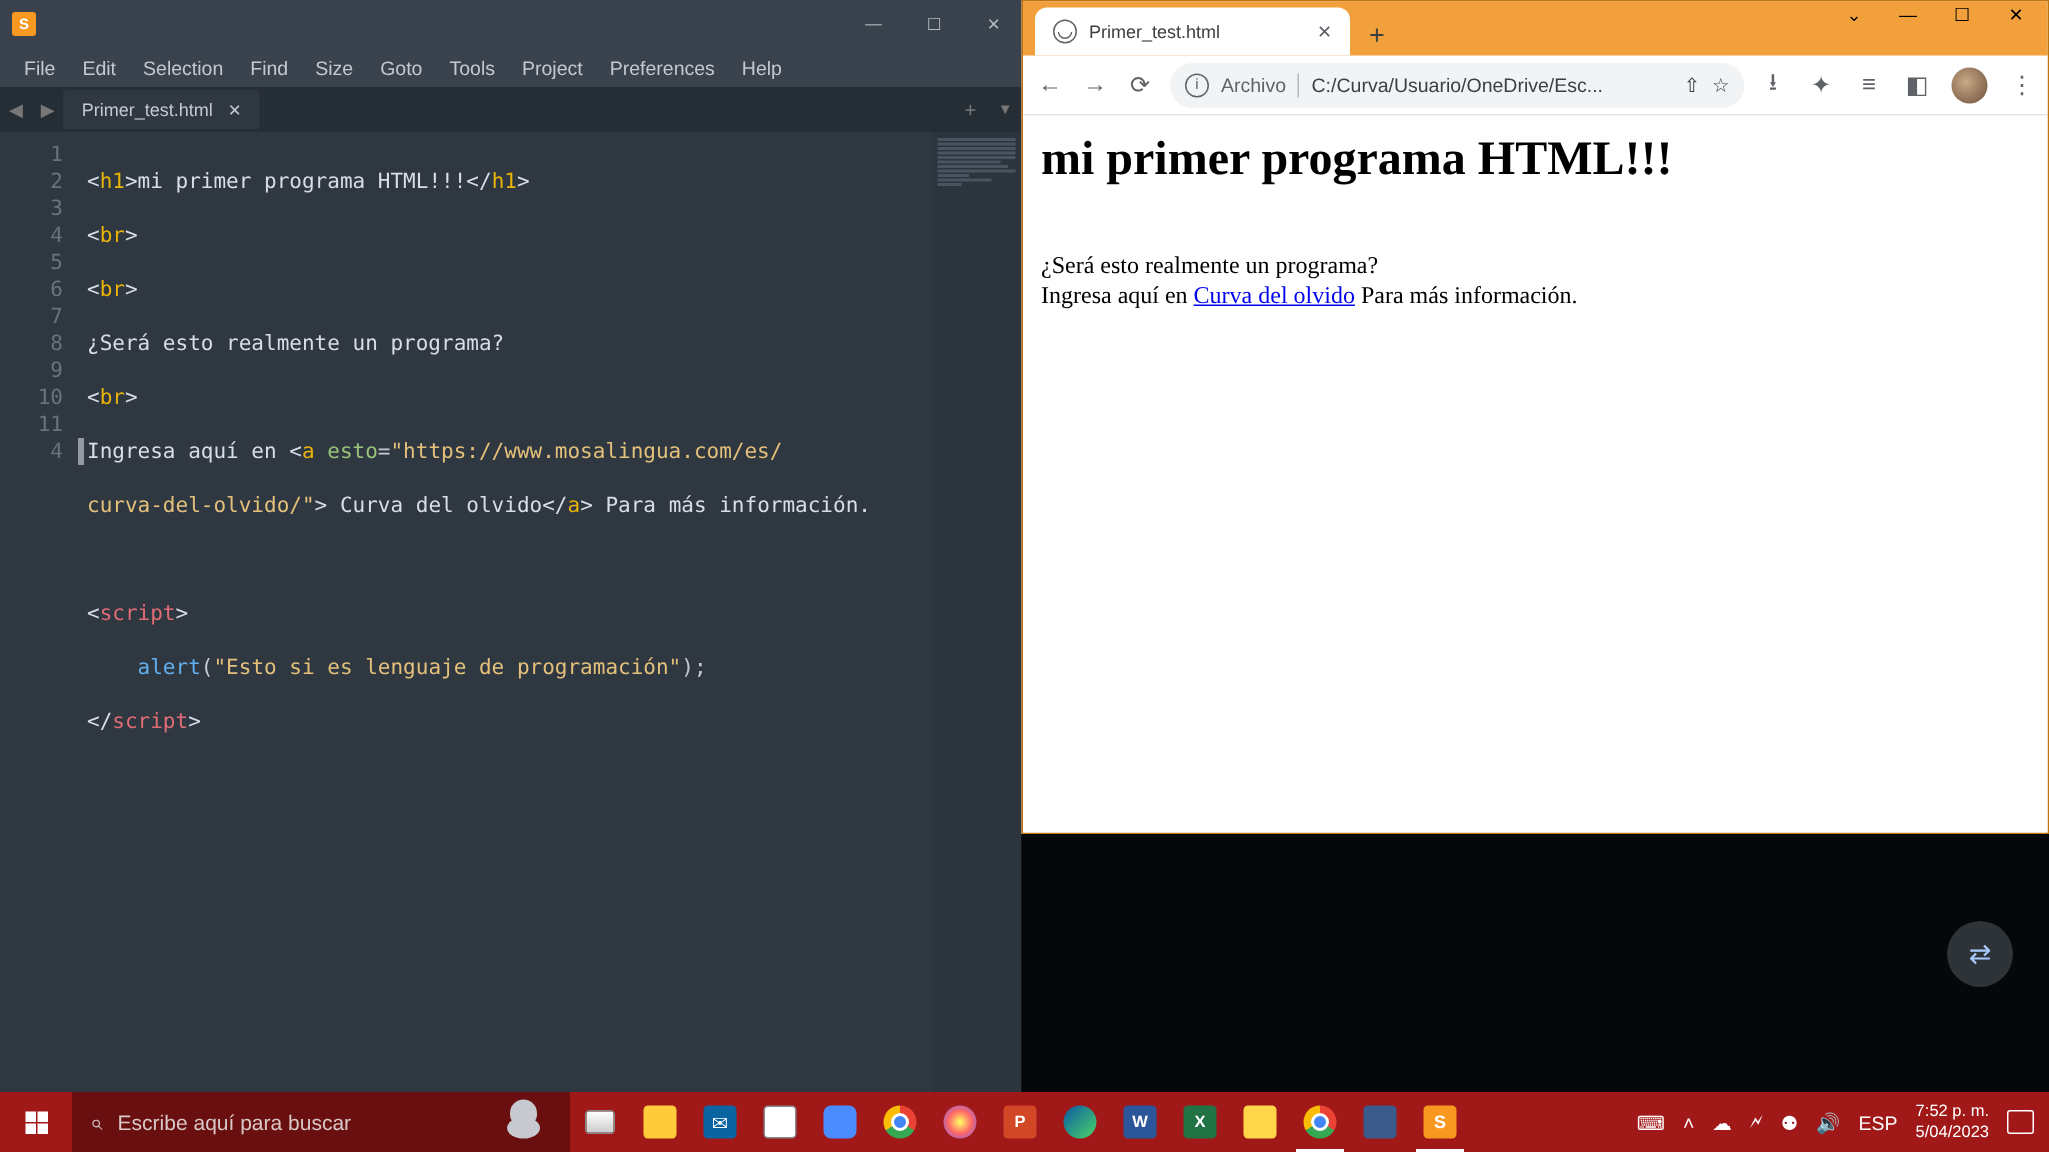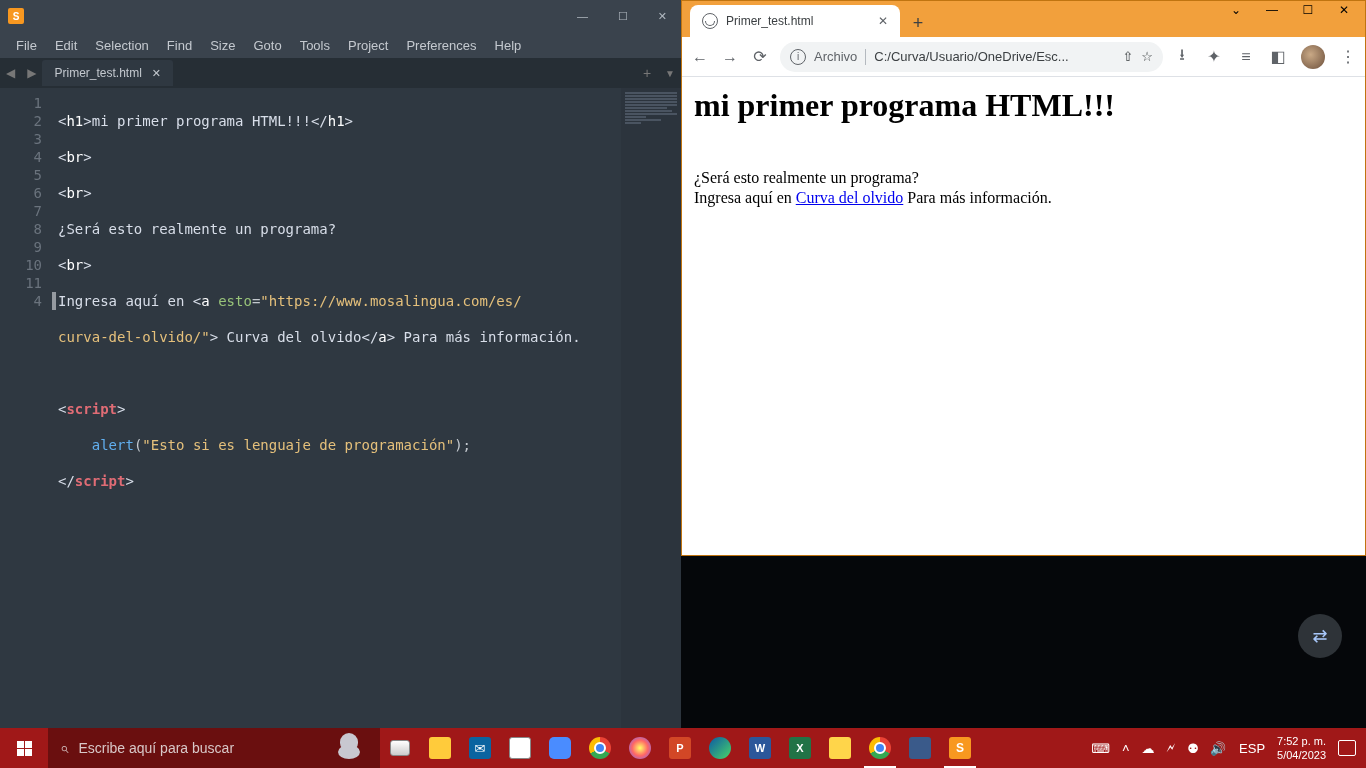--- a/index.html
+++ b/index.html
@@ -24,27 +24,27 @@
 .sublime-tabs .tdropdown { color: #777; padding: 0 6px; cursor: pointer; font-size: 10px; }
 
 .sublime-body { flex: 1; display: flex; position: relative; }
 .gutter { width: 52px; background: #2f3841; text-align: right; padding: 6px 10px 0 0; color: #6a737d; font-family: "Consolas", monospace; font-size: 14px; line-height: 18px; }
 .code { flex: 1; background: #2f3841; padding: 6px 0 0 6px; font-family: "Consolas", monospace; font-size: 14px; line-height: 18px; color: #d8dee9; white-space: pre; position: relative; }
 .minimap { width: 60px; background: #2c343d; position: relative; }
 .minimap-lines { position: absolute; top: 4px; left: 4px; right: 4px; }
 .minimap-lines div { height: 2px; background: #4a5461; margin-bottom: 1px; }
 .cursor-line { position: absolute; left: 0; top: 204px; width: 4px; height: 18px; background: #959aa0; }
 
-.tag { color: #ffffff; }
+.tag { color: #eab308; }
 .attr { color: #98c379; }
 .string { color: #e5c07b; }
 .txt { color: #d8dee9; }
 .punct { color: #c4c9cf; }
 .fn { color: #61afef; }
-.scr { color: #e06c75; font-weight: bold; }
+.scr { color: #e06c75; }
 .ang { color: #d8dee9; }
 
 .sublime-status { height: 24px; background: #3a434d; display: flex; align-items: center; padding: 0 10px; color: #b0b8c0; font-size: 12px; gap: 10px; }
 .sublime-status .sp { flex: 1; }
 .status-box { width: 12px; height: 12px; border: 1px solid #b0b8c0; }
 
 .chrome { position: absolute; left: 681px; top: 0; width: 685px; height: 556px; background: #fff; display: flex; flex-direction: column; border: 1px solid #c07410; }
 .chrome-tabbar { height: 36px; background: #f2a03c; display: flex; align-items: flex-end; position: relative; }
 .chrome-winbtns { position: absolute; right: 6px; top: -2px; display: flex; gap: 6px; }
 .chrome-winbtns span { width: 30px; height: 22px; display: flex; align-items: center; justify-content: center; color: #000; font-size: 12px; cursor: pointer; }

